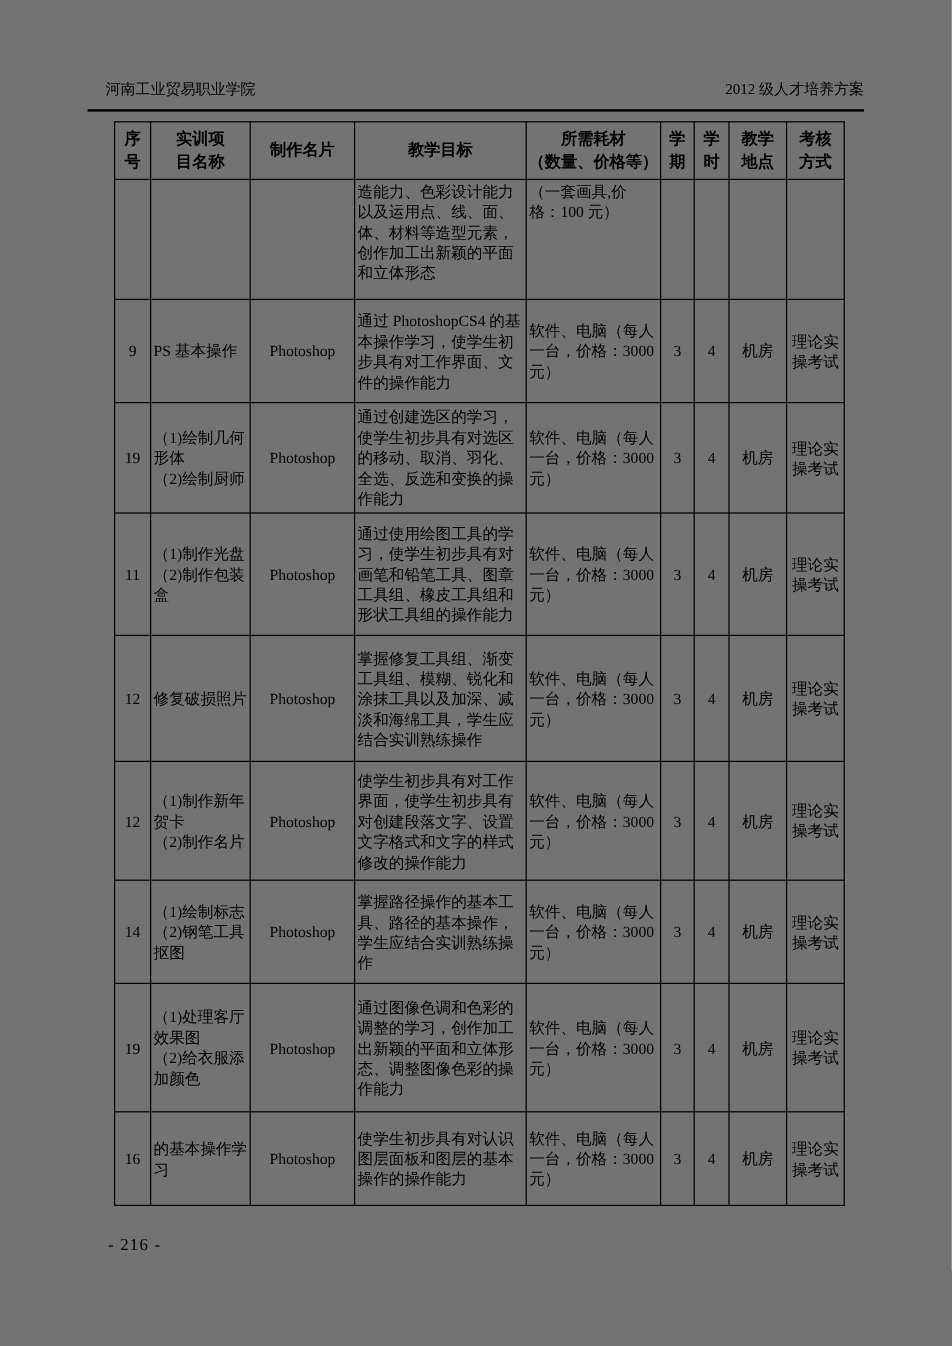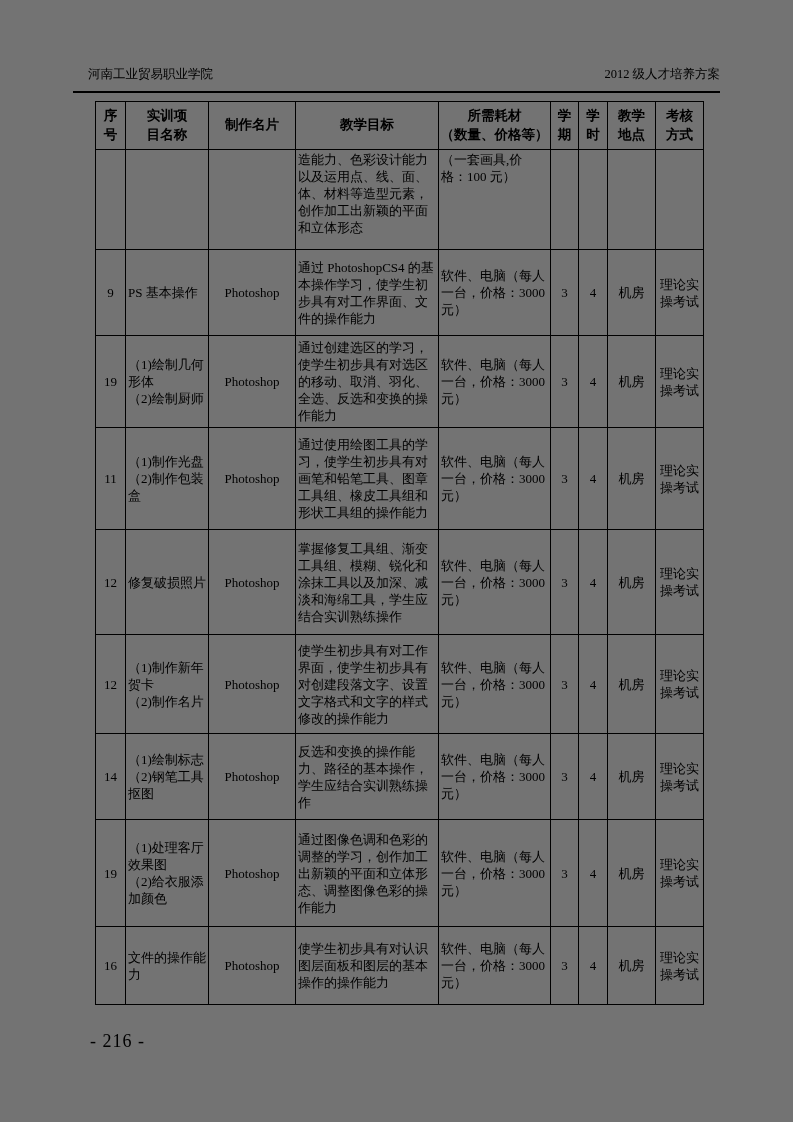--- a/index.html
+++ b/index.html
@@ -52,21 +52,21 @@
   .training tbody tr:nth-child(5){height:105px}
   .training tbody tr:nth-child(6){height:99px}
   .training tbody tr:nth-child(7){height:86px}
   .training tbody tr:nth-child(8){height:107px}
   .training tbody tr:nth-child(9){height:78px}
   
   .training tbody tr:first-child td { vertical-align:top;margin-left:17px; }
 
   .doc-footer {
     position:absolute; left:90px; top:1031px;
-    font-size:18px; letter-spacing:1px;
+    font-size:14px; letter-spacing:1px;
   }
 </style>
 </head>
 <body>
 
 <div class="page">
 
   <div class="doc-header">
     <span class="hleft">河南工业贸易职业学院</span>
     <span class="hright">2012 级人才培养方案</span>
@@ -172,42 +172,42 @@
           <td class="c-semester">3</td>
           <td class="c-hours">4</td>
           <td class="c-location">机房</td>
           <td class="c-assessment">理论实操考试</td>
         </tr>
         <tr>
           <td class="c-num">14</td>
           <td class="c-project">（1)绘制标志
 （2)钢笔工具抠图</td>
           <td class="c-course">Photoshop</td>
-          <td class="c-objective">反选和变换的操作能力、路径的基本操作，学生应结合实训熟练操作</td>
+          <td class="c-objective">掌握路径操作的基本工具、路径的基本操作，学生应结合实训熟练操作</td>
           <td class="c-materials">软件、电脑（每人一台，价格：3000 元）</td>
           <td class="c-semester">3</td>
           <td class="c-hours">4</td>
           <td class="c-location">机房</td>
           <td class="c-assessment">理论实操考试</td>
         </tr>
         <tr>
           <td class="c-num">19</td>
           <td class="c-project">（1)处理客厅效果图
 （2)给衣服添加颜色</td>
           <td class="c-course">Photoshop</td>
           <td class="c-objective">通过图像色调和色彩的调整的学习，创作加工出新颖的平面和立体形态、调整图像色彩的操作能力</td>
           <td class="c-materials">软件、电脑（每人一台，价格：3000 元）</td>
           <td class="c-semester">3</td>
           <td class="c-hours">4</td>
           <td class="c-location">机房</td>
           <td class="c-assessment">理论实操考试</td>
         </tr>
         <tr>
           <td class="c-num">16</td>
-          <td class="c-project">文件的操作能力</td>
+          <td class="c-project">的基本操作学习</td>
           <td class="c-course">Photoshop</td>
           <td class="c-objective">使学生初步具有对认识图层面板和图层的基本操作的操作能力</td>
           <td class="c-materials">软件、电脑（每人一台，价格：3000 元）</td>
           <td class="c-semester">3</td>
           <td class="c-hours">4</td>
           <td class="c-location">机房</td>
           <td class="c-assessment">理论实操考试</td>
         </tr>
       </tbody>
   </table>

